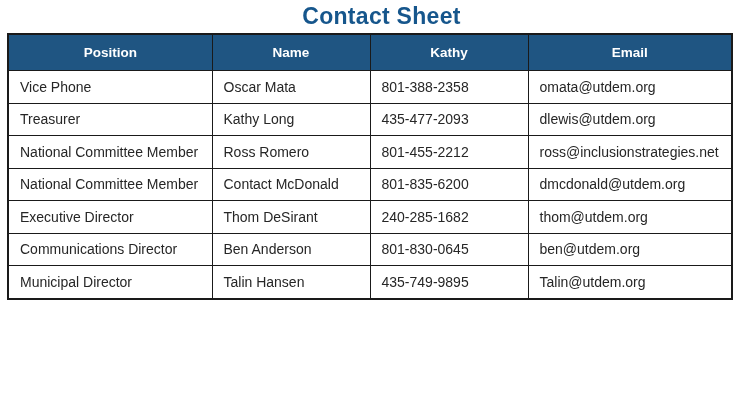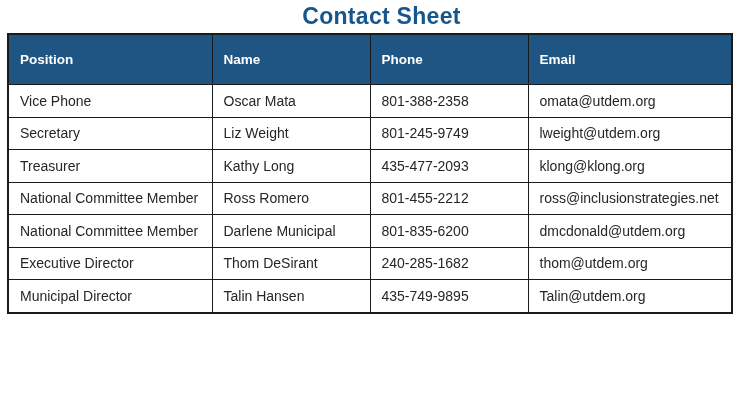--- a/index.html
+++ b/index.html
@@ -35,22 +35,22 @@
   }
   table.contact-table, table.contact-table th, table.contact-table td {
     border: 1.6px solid var(--border-color, #1A1A1A);
   }
   table.contact-table { border-width: 2.5px; }
   th {
     background: var(--header-bg, #1F5582);
     color: var(--header-text, #ffffff);
     font-size: 13.5px;
     font-weight: bold;
-    text-align: left;
-    padding: 17px 11px;
+    text-align: center;
+    padding: 10px 11px;
     height: 31px;
   }
   td {
     font-size: 14px;
     color: var(--cell-text, #262626);
     text-align: left;
     vertical-align: middle;
     padding: 7.5px 11px;
     line-height: 16.5px;
     height: 32px;
@@ -73,68 +73,68 @@
     <colgroup>
       <col class="c-position">
       <col class="c-name">
       <col class="c-phone">
       <col class="c-email">
     </colgroup>
     <thead>
       <tr>
         <th>Position</th>
         <th>Name</th>
-        <th>Phone</th>
+        <th>Kathy</th>
         <th>Email</th>
       </tr>
     </thead>
     <tbody id="table-body">
 
     <tr>
       <td>Vice Phone</td>
       <td>Oscar Mata</td>
       <td>801-388-2358</td>
       <td class="email-cell">omata@utdem.org</td>
     </tr>
 
-    <tr>
-      <td>Secretary</td>
-      <td>Liz Weight</td>
-      <td>801-245-9749</td>
-      <td class="email-cell">lweight@utdem.org</td>
-    </tr>
 
     <tr>
       <td>Treasurer</td>
       <td>Kathy Long</td>
       <td>435-477-2093</td>
-      <td class="email-cell">klong@klong.org</td>
+      <td class="email-cell">dlewis@utdem.org</td>
     </tr>
 
     <tr>
       <td>National Committee Member</td>
       <td>Ross Romero</td>
       <td>801-455-2212</td>
       <td class="email-cell">ross@inclusionstrategies.net</td>
     </tr>
 
     <tr>
       <td>National Committee Member</td>
-      <td>Darlene Municipal</td>
+      <td>Contact McDonald</td>
       <td>801-835-6200</td>
       <td class="email-cell">dmcdonald@utdem.org</td>
     </tr>
 
     <tr>
       <td>Executive Director</td>
       <td>Thom DeSirant</td>
       <td>240-285-1682</td>
       <td class="email-cell">thom@utdem.org</td>
     </tr>
 
+    <tr>
+      <td>Communications Director</td>
+      <td>Ben Anderson</td>
+      <td>801-830-0645</td>
+      <td class="email-cell">ben@utdem.org</td>
+    </tr>
 
     <tr>
       <td>Municipal Director</td>
       <td>Talin Hansen</td>
       <td>435-749-9895</td>
       <td class="email-cell">Talin@utdem.org</td>
     </tr>
   </tbody>
   </table>
 

